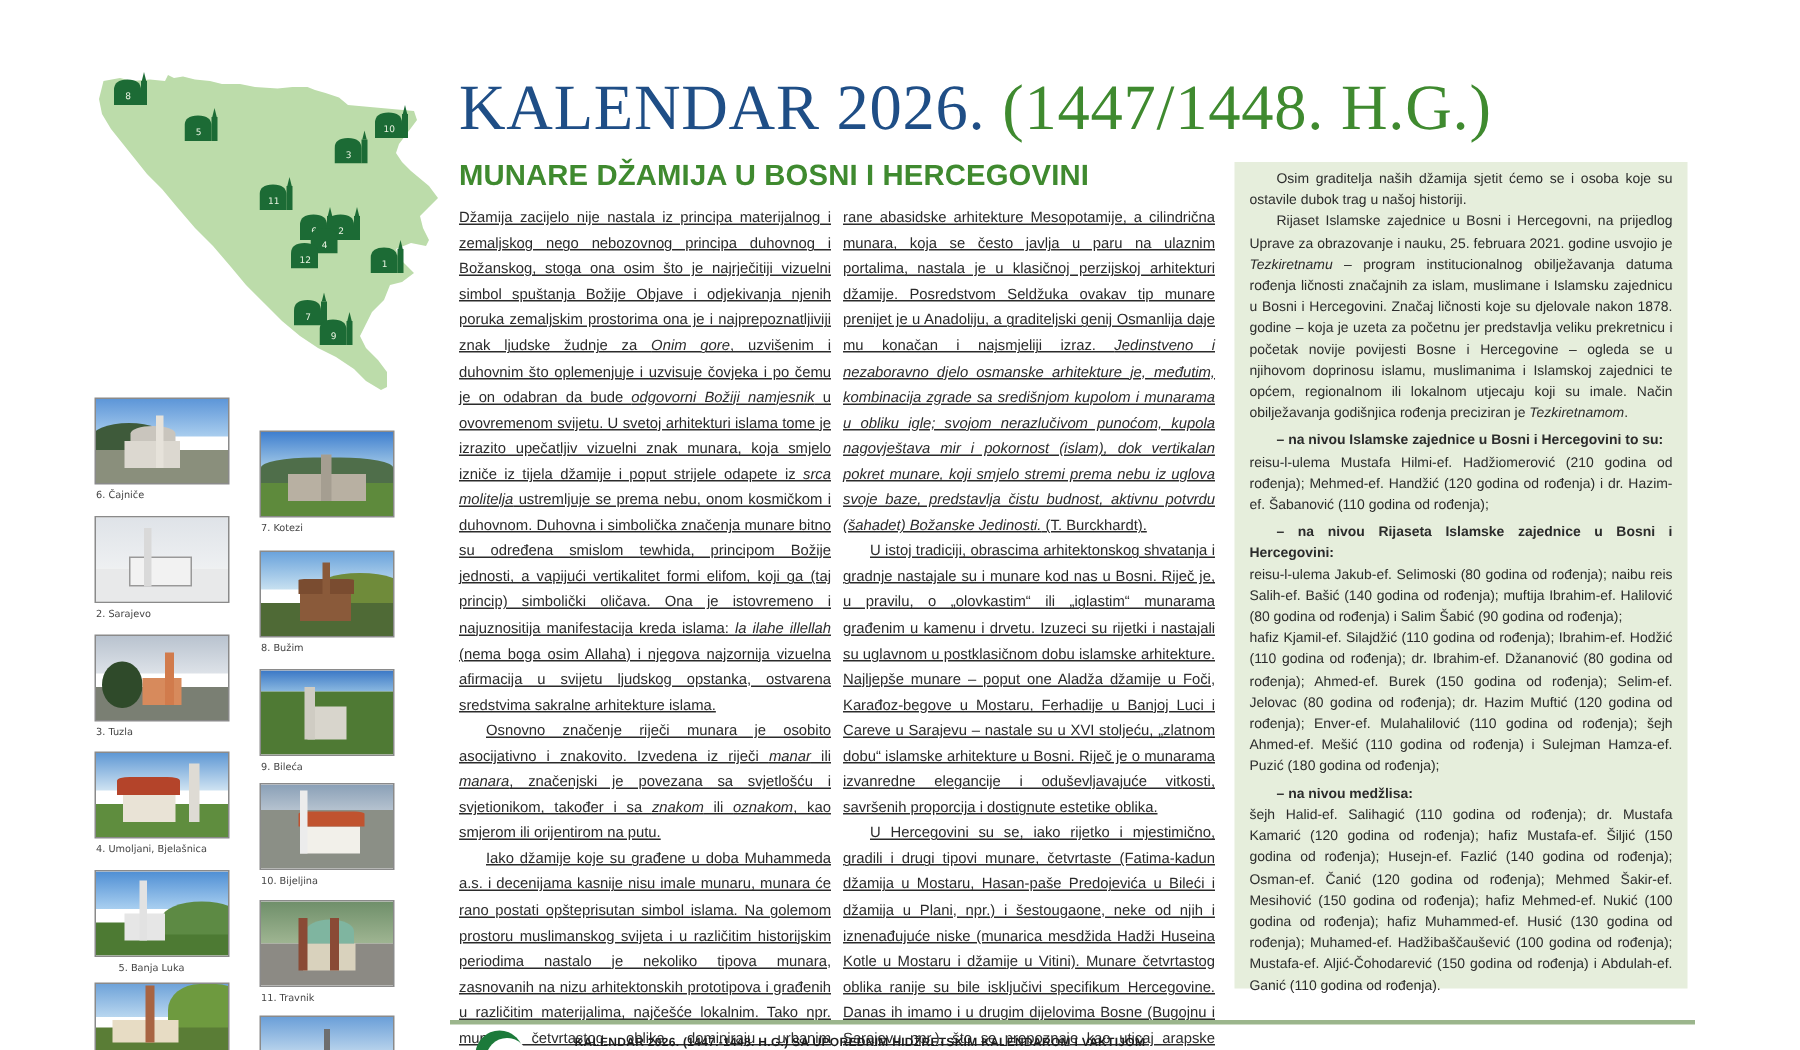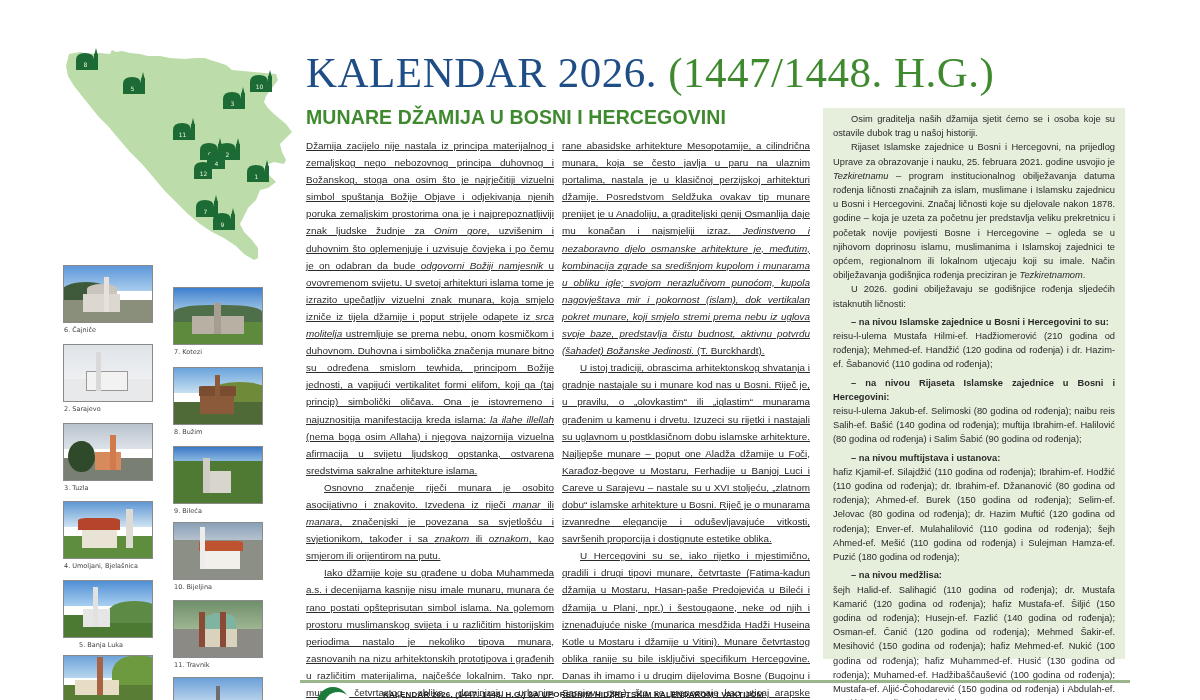--- a/index.html
+++ b/index.html
@@ -271,26 +271,24 @@
   <p><span>rane abasidske arhitekture Mesopotamije, a cilindrična munara, koja se često javlja u paru na ulaznim portalima, nastala je u klasičnoj perzijskoj arhitekturi džamije. Posredstvom Seldžuka ovakav tip munare prenijet je u Anadoliju, a graditeljski genij Osmanlija daje mu konačan i najsmjeliji izraz. </span><em>Jedinstveno i nezaboravno djelo osmanske arhitekture je, međutim, kombinacija zgrade sa središnjom kupolom i munarama u obliku igle; svojom nerazlučivom punoćom, kupola nagovještava mir i pokornost (islam), dok vertikalan pokret munare, koji smjelo stremi prema nebu iz uglova svoje baze, predstavlja čistu budnost, aktivnu potvrdu (šahadet) Božanske Jedinosti.</em><span> (T. Burckhardt).</span></p>
   <p class="ind">U istoj tradiciji, obrascima arhitektonskog shvatanja i gradnje nastajale su i munare kod nas u Bosni. Riječ je, u pravilu, o „olovkastim“ ili „iglastim“ munarama građenim u kamenu i drvetu. Izuzeci su rijetki i nastajali su uglavnom u postklasičnom dobu islamske arhitekture. Najljepše munare – poput one Aladža džamije u Foči, Karađoz-begove u Mostaru, Ferhadije u Banjoj Luci i Careve u Sarajevu – nastale su u XVI stoljeću, „zlatnom dobu“ islamske arhitekture u Bosni. Riječ je o munarama izvanredne elegancije i oduševljavajuće vitkosti, savršenih proporcija i dostignute estetike oblika.</p>
   <p class="ind">U Hercegovini su se, iako rijetko i mjestimično, gradili i drugi tipovi munare, četvrtaste (Fatima-kadun džamija u Mostaru, Hasan-paše Predojevića u Bileći i džamija u Plani, npr.) i šestougaone, neke od njih i iznenađujuće niske (munarica mesdžida Hadži Huseina Kotle u Mostaru i džamije u Vitini). Munare četvrtastog oblika ranije su bile isključivi specifikum Hercegovine. Danas ih imamo i u drugim dijelovima Bosne (Bugojnu i Sarajevu npr.), što se prepoznaje kao uticaj arapske arhitekture džamije.</p>
 
 </div>
 
 <div id="sidebox" class="abs">
   <div class="inner">
     <p class="ind">Osim graditelja naših džamija sjetit ćemo se i osoba koje su ostavile dubok trag u našoj historiji.</p>
     <p class="ind"><span>Rijaset Islamske zajednice u Bosni i Hercegovni, na prijedlog Uprave za obrazovanje i nauku, 25. februara 2021. godine usvojio je </span><em>Tezkiretnamu</em><span> – program institucionalnog obilježavanja datuma rođenja ličnosti značajnih za islam, muslimane i Islamsku zajednicu u Bosni i Hercegovini. Značaj ličnosti koje su djelovale nakon 1878. godine – koja je uzeta za početnu jer predstavlja veliku prekretnicu i početak novije povijesti Bosne i Hercegovine – ogleda se u njihovom doprinosu islamu, muslimanima i Islamskoj zajednici te općem, regionalnom ili lokalnom utjecaju koji su imale. Način obilježavanja godišnjica rođenja preciziran je </span><em>Tezkiretnamom</em><span>.</span></p>
-    <p class="ind">U 2026. godini obilježavaju se godišnjice rođenja sljedećih istaknutih ličnosti:</p>
     <p class="hd">– na nivou Islamske zajednice u Bosni i Hercegovini to su:</p>
     <p>reisu-l-ulema Mustafa Hilmi-ef. Hadžiomerović (210 godina od rođenja); Mehmed-ef. Handžić (120 godina od rođenja) i dr. Hazim-ef. Šabanović (110 godina od rođenja);</p>
     <p class="hd">– na nivou Rijaseta Islamske zajednice u Bosni i Hercegovini:</p>
     <p>reisu-l-ulema Jakub-ef. Selimoski (80 godina od rođenja); naibu reis Salih-ef. Bašić (140 godina od rođenja); muftija Ibrahim-ef. Halilović (80 godina od rođenja) i Salim Šabić (90 godina od rođenja);</p>
-    <p class="hd">– na nivou muftijstava i ustanova:</p>
     <p>hafiz Kjamil-ef. Silajdžić (110 godina od rođenja); Ibrahim-ef. Hodžić (110 godina od rođenja); dr. Ibrahim-ef. Džananović (80 godina od rođenja); Ahmed-ef. Burek (150 godina od rođenja); Selim-ef. Jelovac (80 godina od rođenja); dr. Hazim Muftić (120 godina od rođenja); Enver-ef. Mulahalilović (110 godina od rođenja); šejh Ahmed-ef. Mešić (110 godina od rođenja) i Sulejman Hamza-ef. Puzić (180 godina od rođenja);</p>
     <p class="hd">– na nivou medžlisa:</p>
     <p>šejh Halid-ef. Salihagić (110 godina od rođenja); dr. Mustafa Kamarić (120 godina od rođenja); hafiz Mustafa-ef. Šiljić (150 godina od rođenja); Husejn-ef. Fazlić (140 godina od rođenja); Osman-ef. Čanić (120 godina od rođenja); Mehmed Šakir-ef. Mesihović (150 godina od rođenja); hafiz Mehmed-ef. Nukić (100 godina od rođenja); hafiz Muhammed-ef. Husić (130 godina od rođenja); Muhamed-ef. Hadžibaščaušević (100 godina od rođenja); Mustafa-ef. Aljić-Čohodarević (150 godina od rođenja) i Abdulah-ef. Ganić (110 godina od rođenja).</p>
 
   </div>
 </div>
 
 <div id="footer-rule" class="abs"></div>
 <div id="footer-logo" class="abs">
   <svg width="34" height="34" viewBox="0 0 34 34">

